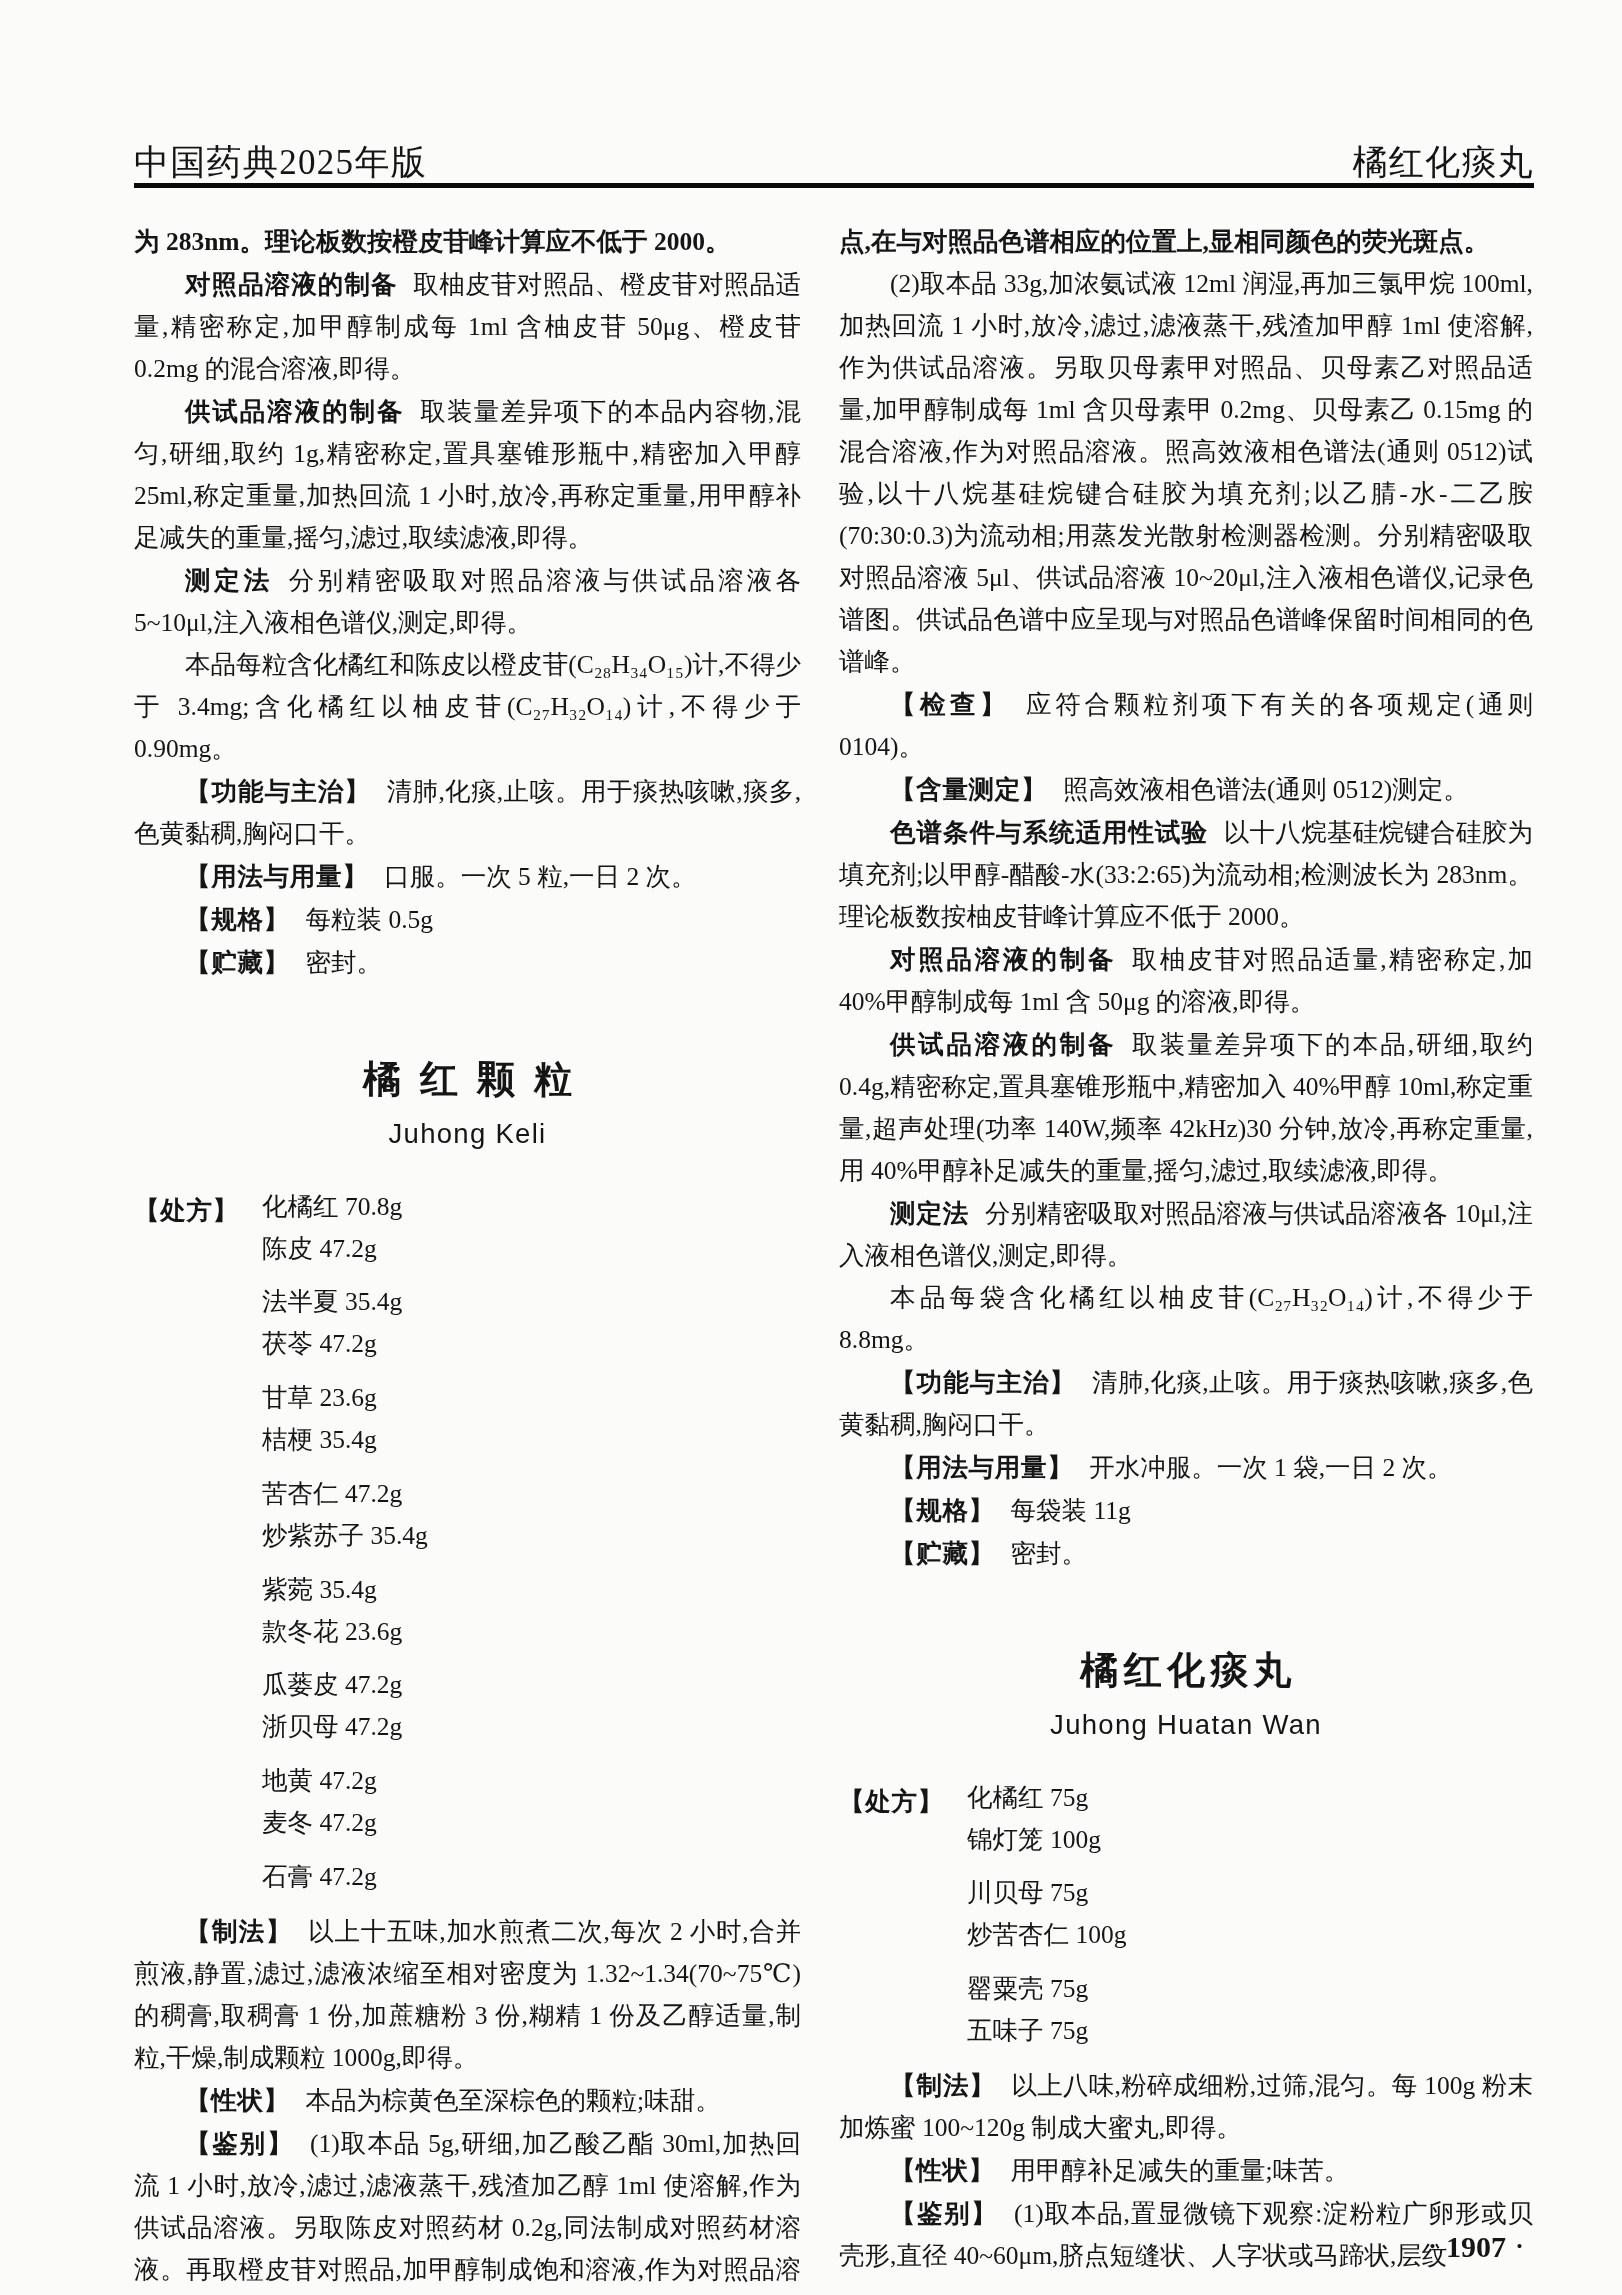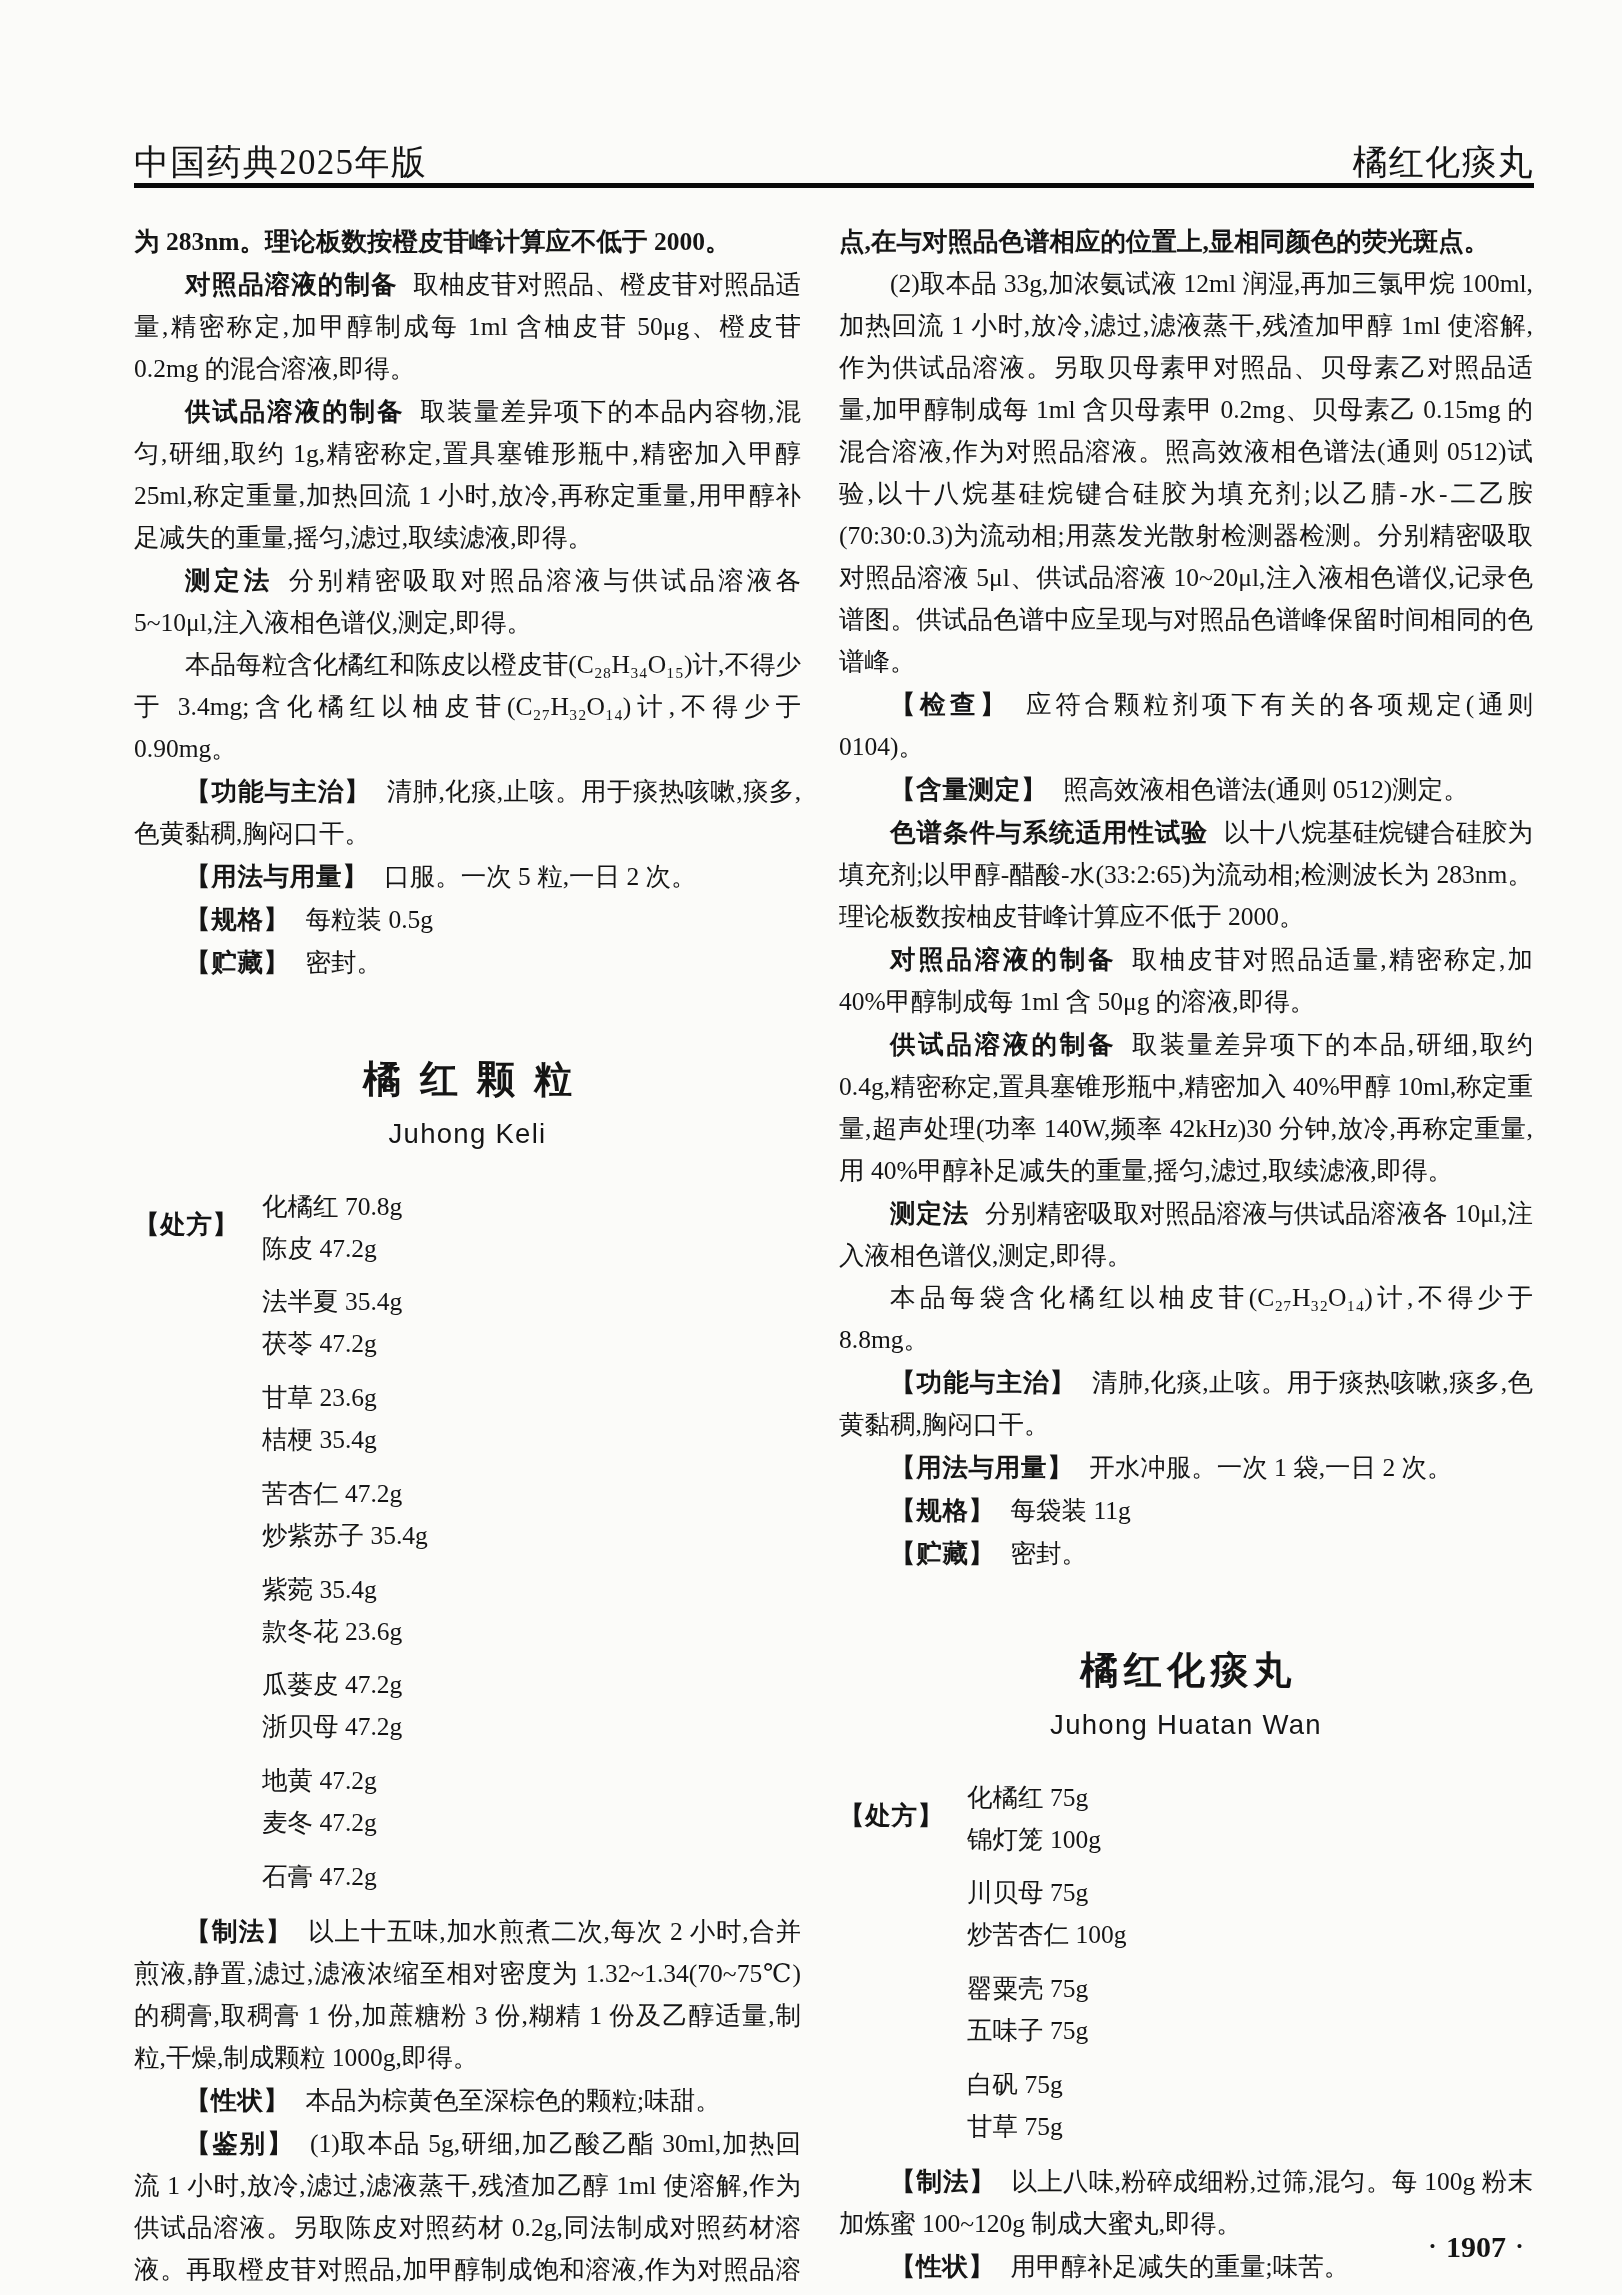--- a/index.html
+++ b/index.html
@@ -41,21 +41,21 @@
     letter-spacing: 0.5em; margin-right: -0.5em;
     font-family: "Liberation Serif", "DejaVu Serif", serif;
   }
   .section-title.tight { letter-spacing: 0.14em; margin-right: -0.14em; }
   .section-pinyin {
     margin-top: 10.5px; font-size: 27.5px; line-height: 42px;
     font-family: "Liberation Sans", "DejaVu Sans", sans-serif;
     letter-spacing: 1.3px;
   }
   .rx-block { position: relative; margin-top: 31px; margin-bottom: 9.2px; }
-  .rx-label { position: absolute; left: 0; top: 17px; }
+  .rx-label { position: absolute; left: 0; top: 3px; }
   .rx-grid { margin-left: 128px; }
   .rx-row { display: flex; margin-bottom: 11.8px; flex-direction: column; }
   .rx-cell { display: block; text-indent: 0; }
   .rx-c1 { width: 399px; }
   .rx-c2 { flex: 1; }
   .page-number {
     position: absolute; top: 2230px; left: 839px; width: 694px;
     text-align: right; font-size: 30px; font-weight: bold;
     font-family: "Liberation Serif", "DejaVu Serif", serif;
   }
@@ -159,24 +159,20 @@
           <span class="rx-cell rx-c2">锦灯笼 100g</span>
         </div>
       <div class="rx-row">
           <span class="rx-cell rx-c1">川贝母 75g</span>
           <span class="rx-cell rx-c2">炒苦杏仁 100g</span>
         </div>
       <div class="rx-row">
           <span class="rx-cell rx-c1">罂粟壳 75g</span>
           <span class="rx-cell rx-c2">五味子 75g</span>
         </div>
-      <div class="rx-row">
-          <span class="rx-cell rx-c1">白矾 75g</span>
-          <span class="rx-cell rx-c2">甘草 75g</span>
-        </div>
     </div>
   </div>
 
   <p class="para"><span class="lead">【制法】</span><span>以上八味,粉碎成细粉,过筛,混匀。每 100g 粉末加炼蜜 100~120g 制成大蜜丸,即得。</span></p>
   <p class="para"><span class="lead">【性状】</span><span>用甲醇补足减失的重量;味苦。</span></p>
   <p class="para"><span class="lead">【鉴别】</span><span>(1)取本品,置显微镜下观察:淀粉粒广卵形或贝壳形,直径 40~60μm,脐点短缝状、人字状或马蹄状,层纹</span></p>
 </div>
 
 <div class="page-number">
   <span class="pn-dot">•</span><span>1907</span><span class="pn-dot">•</span>

